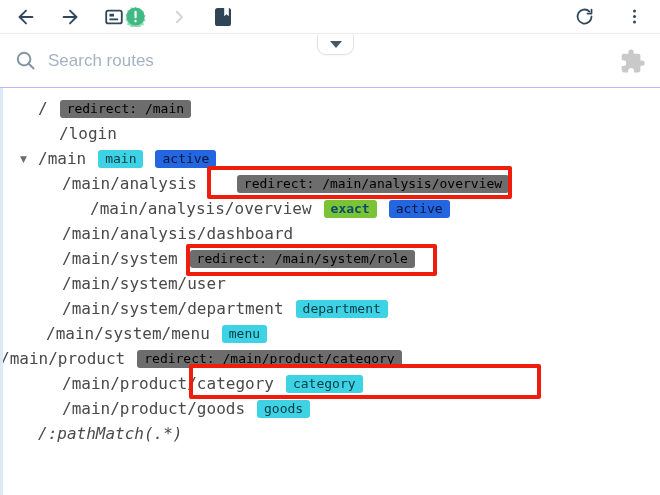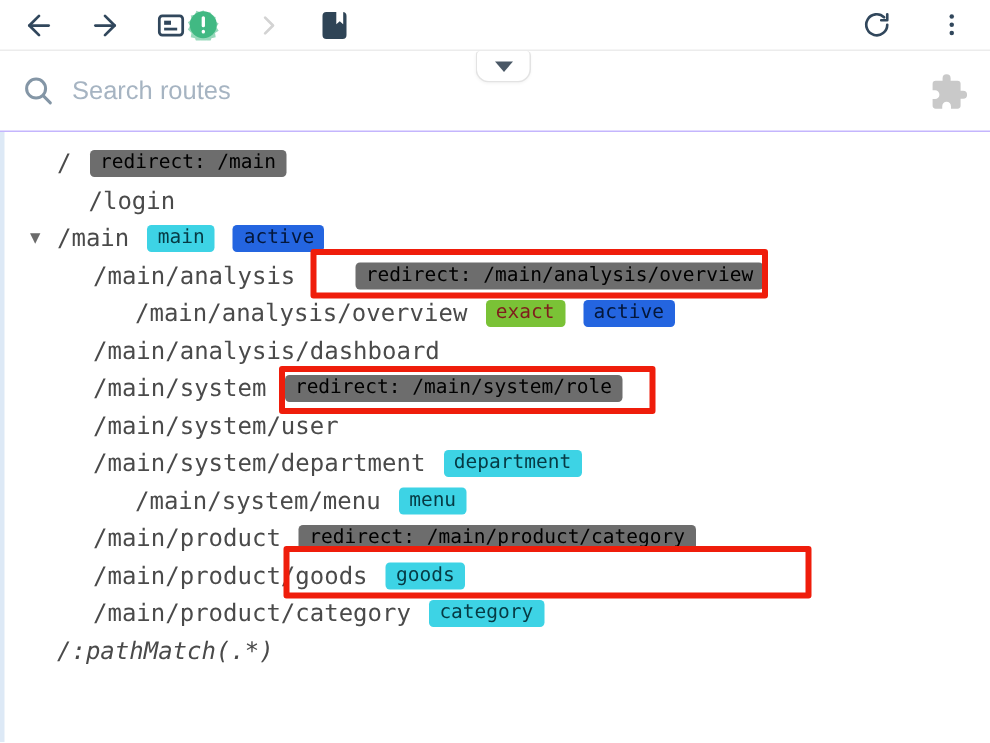--- a/index.html
+++ b/index.html
@@ -35,21 +35,21 @@
 
   
   .routes{position:relative; padding-top:8px; font-family:"DejaVu Sans Mono", monospace; font-size:16px; color:var(--row-text);}
   .route-row{position:relative; height:25px; display:flex; align-items:center; cursor:pointer; white-space:nowrap;}
   .route-row .caret{position:absolute; left:20px; top:50%; transform:translateY(-50%); font-size:9px; color:#6b6b6b; font-family:"DejaVu Sans", sans-serif; cursor:pointer; z-index:2;}
   .route-path{position:relative; z-index:2;}
   .badge{position:relative; z-index:2; margin-left:12px; padding:2px 7px 3px; border-radius:3px; font-size:13px; line-height:1; font-family:"DejaVu Sans Mono", monospace;}
   .badge-redirect{background:var(--badge-redirect); color:#000000;}
   .badge-cyan{background:var(--badge-cyan); color:#063a44;}
   .badge-blue{background:var(--badge-blue); color:#04173a;}
-  .badge-green{background:var(--badge-green); color:#7f1d1d;}
+  .badge-green{background:var(--badge-green); color:#0c4a6e;font-weight:bold;}
   .route-row.selected{color:var(--selected-text);}
   .route-row.selected::before{content:""; position:absolute; left:14px; right:0; top:1px; bottom:1px; background:var(--selected-bg); border-radius:3px 0 0 3px; z-index:1;}
 
   
   #annotation-layer{position:absolute; inset:0; pointer-events:none; z-index:20;}
   .annotation-rect{position:absolute; border:4px solid var(--annotation); border-radius:2px;}
 </style>
 </head>
 <body>
 
@@ -167,35 +167,35 @@
         <span class="route-path">/main/system</span>
         <span class="badge badge-redirect">redirect: /main/system/role</span>
       </div>
       <div class="route-row" style="padding-left: 62px;">
         <span class="route-path">/main/system/user</span>
       </div>
       <div class="route-row" style="padding-left: 62px;">
         <span class="route-path">/main/system/department</span>
         <span class="badge badge-cyan">department</span>
       </div>
-      <div class="route-row" style="padding-left: 90px; text-align: right;">
+      <div class="route-row" style="padding-left: 46px; text-align: right;">
         <span class="route-path">/main/system/menu</span>
         <span class="badge badge-cyan">menu</span>
       </div>
-      <div class="route-row" style="padding-left: 62px;">
+      <div class="route-row" style="">
         <span class="route-path">/main/product</span>
         <span class="badge badge-redirect">redirect: /main/product/category</span>
       </div>
       <div class="route-row" style="padding-left: 62px;">
+        <span class="route-path">/main/product/category</span>
+        <span class="badge badge-cyan">category</span>
+      </div>
+      <div class="route-row" style="padding-left: 62px;">
         <span class="route-path">/main/product/goods</span>
         <span class="badge badge-cyan">goods</span>
-      </div>
-      <div class="route-row" style="padding-left: 62px;">
-        <span class="route-path">/main/product/category</span>
-        <span class="badge badge-cyan">category</span>
       </div>
       <div class="route-row" style="padding-left: 38px; font-style: italic;">
         <span class="route-path">/:pathMatch(.*)</span>
       </div>
     </div>
 
   <div id="annotation-layer">
       <div class="annotation-rect" style="left: 207px; top: 166px; width: 305px; height: 33px;"></div>
       <div class="annotation-rect" style="left: 186px; top: 244px; width: 251px; height: 32px;"></div>
       <div class="annotation-rect" style="left: 189px; top: 364px; width: 352px; height: 35px;"></div>

